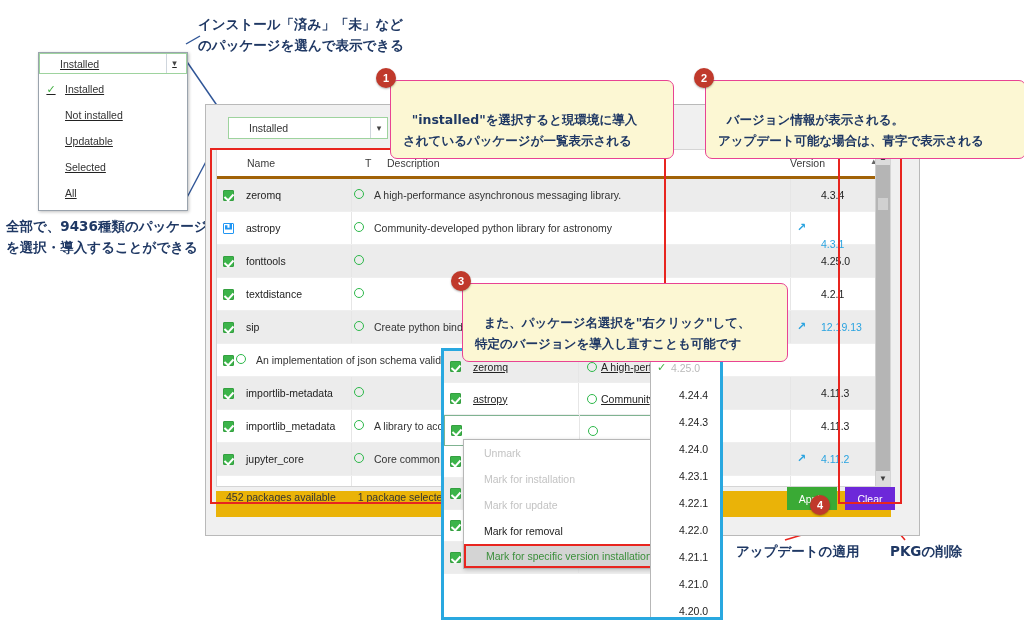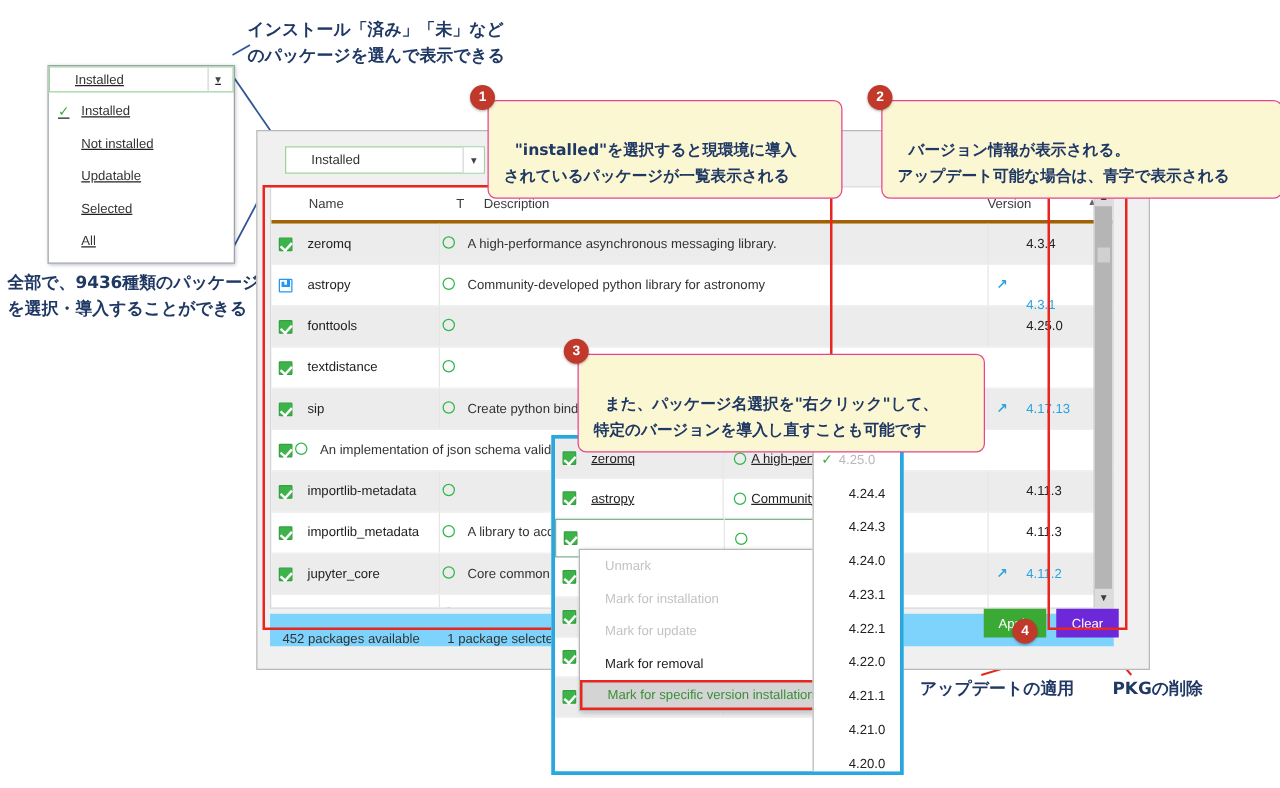--- a/index.html
+++ b/index.html
@@ -133,22 +133,22 @@
     height:15px;background:#dcdcdc;color:#3c3c3c;font-size:8px;
     text-align:center;line-height:15px;
   }
   #tbl-scroll .sb-btn.bot{position:absolute;bottom:0;left:0;right:0;}
   #tbl-scroll .sb-thumb{
     position:absolute;left:2px;right:2px;top:48px;height:12px;background:#d0d0d0;
   }
 
   #status-bar{
     position:absolute;left:10px;top:386px;width:675px;height:26px;
-    display:flex;align-items:flex-end;font-size:10.5px;color:#333;
-    background:#7dd3fc;
+    display:flex;align-items:flex-start;font-size:10.5px;color:#333;
+    background:#eab308;
   }
   #status-bar .s1{padding-left:10px;}
   #status-bar .s2{padding-left:22px;}
 
   #btn-row{position:absolute;right:24px;top:382px;display:flex;gap:8px;}
   .btn{
     width:50px;height:23px;border:none;color:#fff;
     font-size:10.5px;cursor:pointer;
     font-family:"Liberation Sans",sans-serif;
   }
@@ -333,31 +333,34 @@
             <span style="padding-left: 12px;">4.25.0</span>
           </span>
         </div>
         <div class="trow">
           <span class="chk"></span>
           <span class="col-name sep-name">
             <span style="padding-left: 10px;">textdistance</span>
           </span>
           <span class="col-t"><span class="ring" style="display: inline-block;"></span></span>
           <span class="col-desc"></span>
+          <span class="col-ver sep-ver">
+            <span style="padding-left: 12px;">4.2.1</span>
+          </span>
         </div>
         <div class="trow alt">
           <span class="chk"></span>
           <span class="col-name sep-name">
             <span style="padding-left: 10px;">sip</span>
           </span>
           <span class="col-t"><span class="ring" style="display: inline-block;"></span></span>
           <span class="col-desc">Create python bindings fo</span>
           <span class="col-ver sep-ver">
             <span class="ver-up" style="position: absolute; left: 6px; top: 9px;">↗</span>
-            <span class="ver-blue" style="padding-left: 12px;">4.17.13</span>
+            <span class="ver-blue" style="padding-left: 12px;">12.19.13</span>
           </span>
         </div>
         <div class="trow">
           <span class="chk"></span>
           <span class="col-t"><span class="ring" style="display: inline-block;"></span></span>
           <span class="col-desc">An implementation of json schema validation for python</span>
         </div>
         <div class="trow alt">
           <span class="chk"></span>
           <span class="col-name sep-name">

